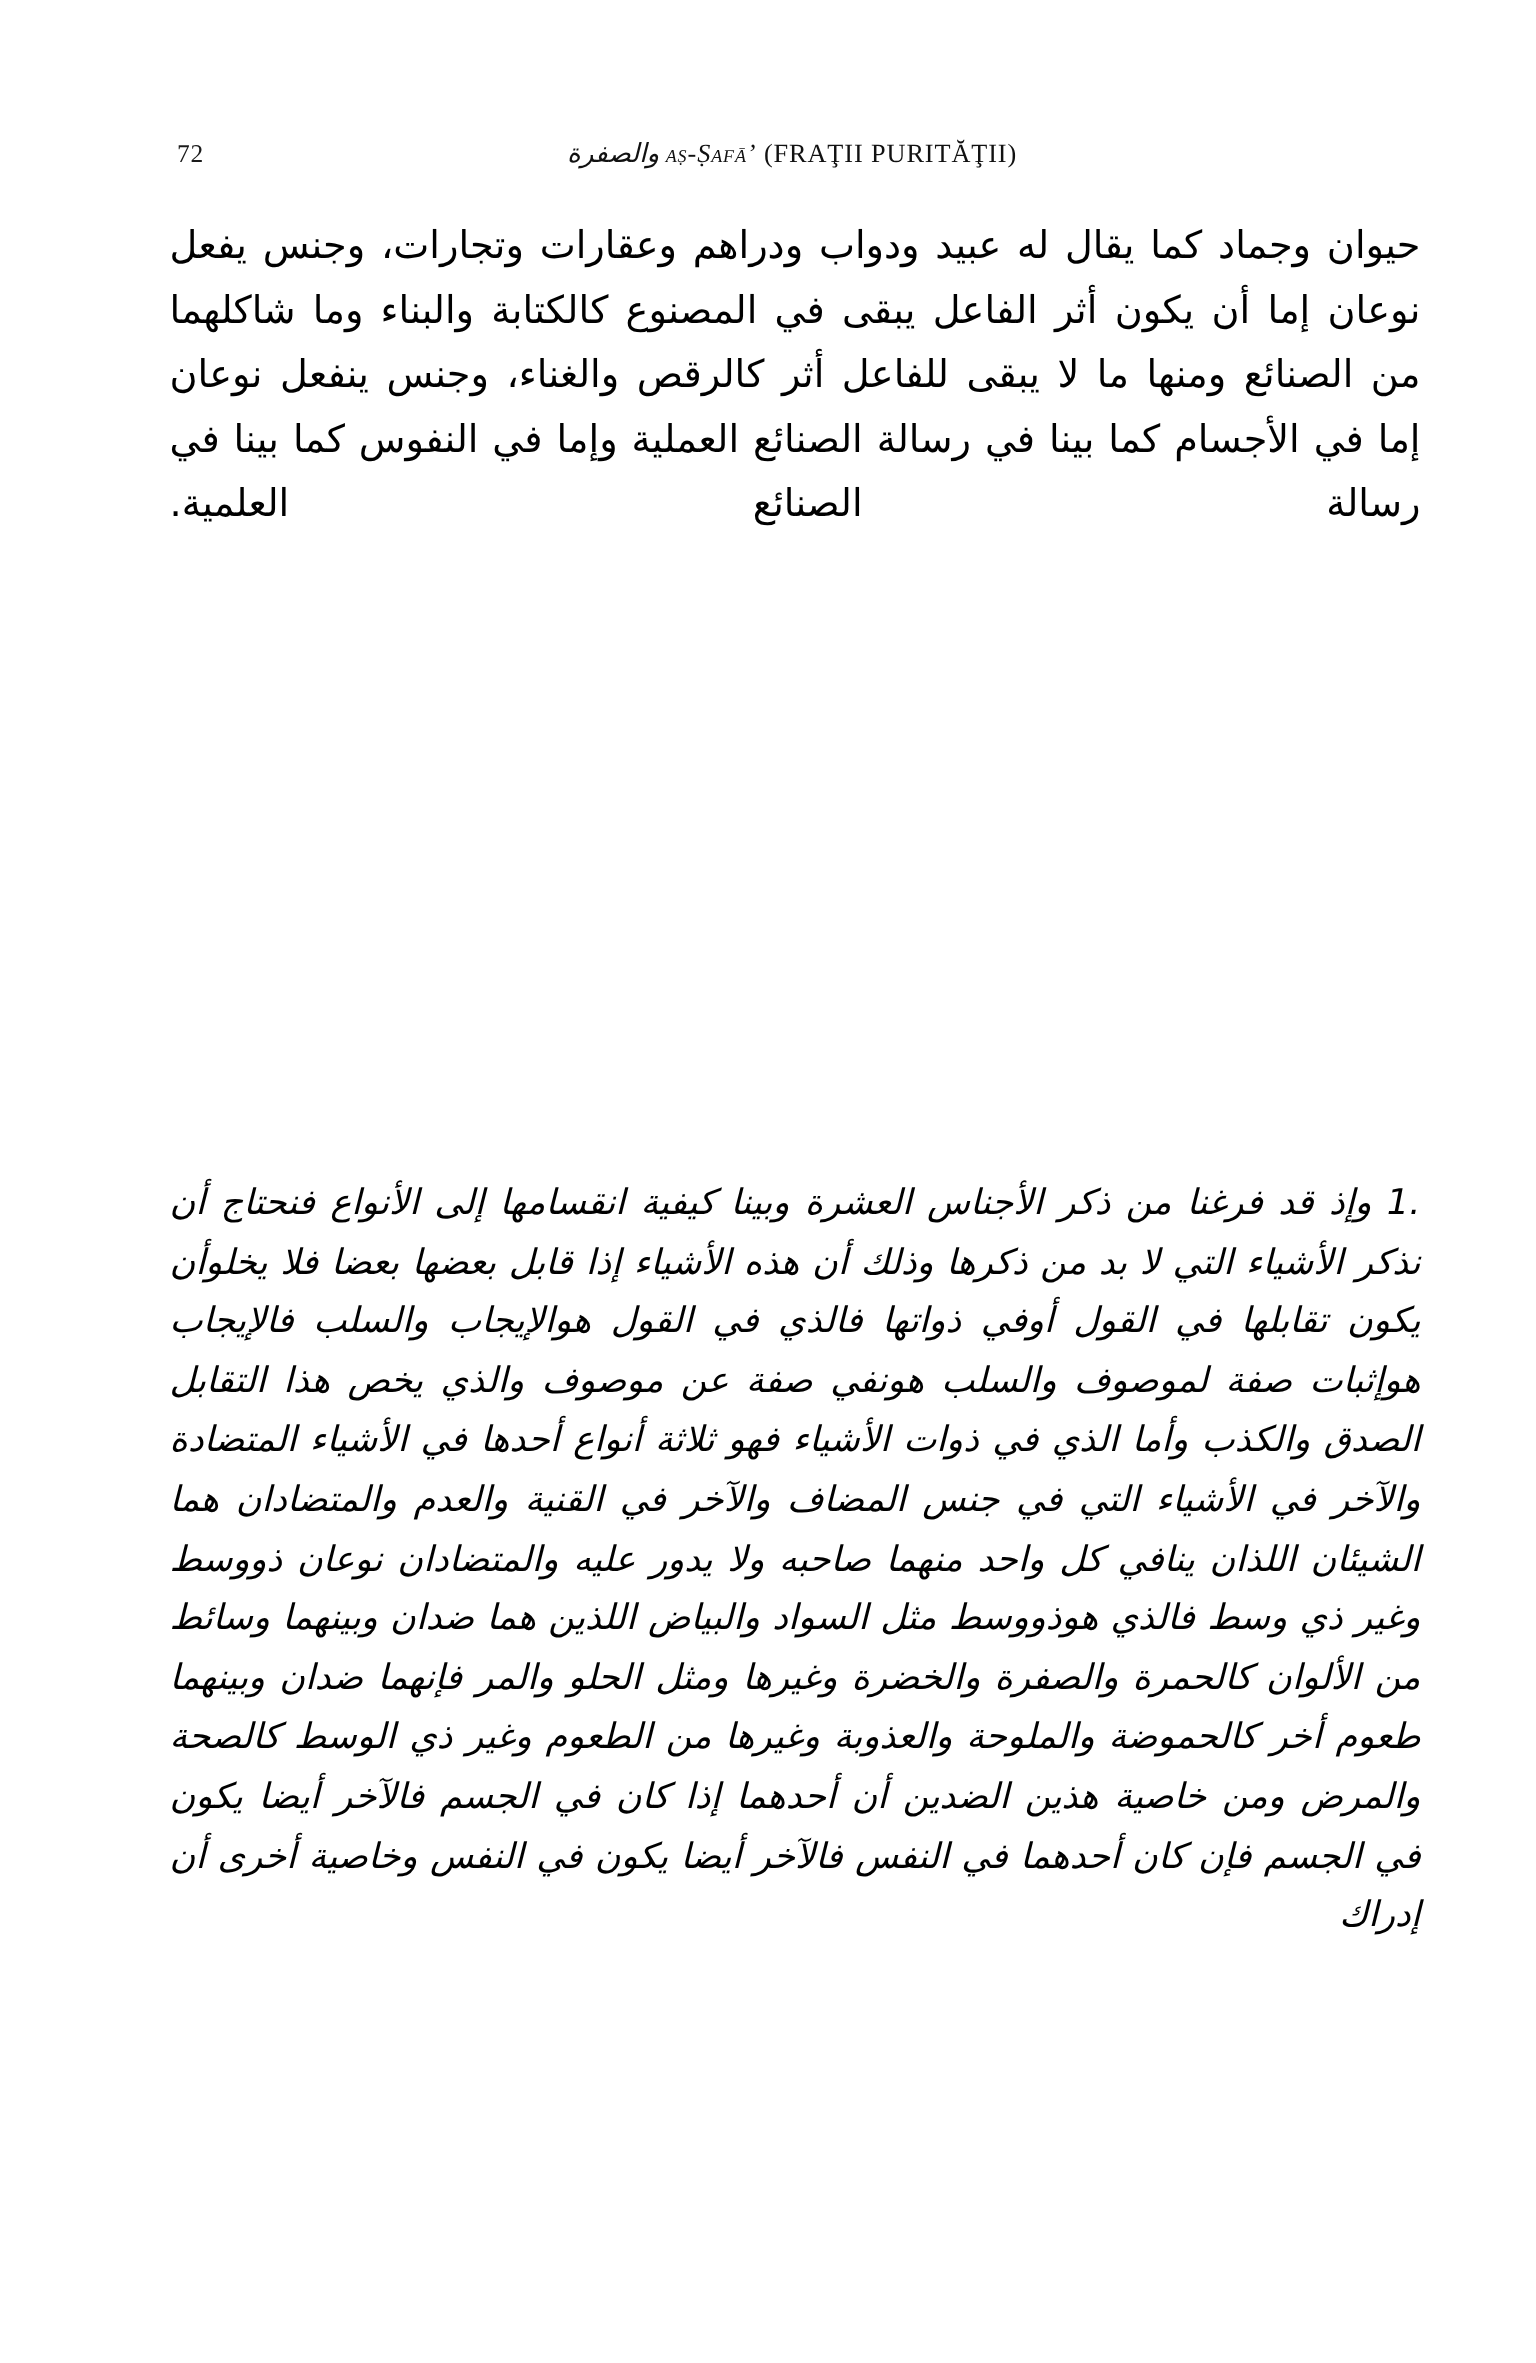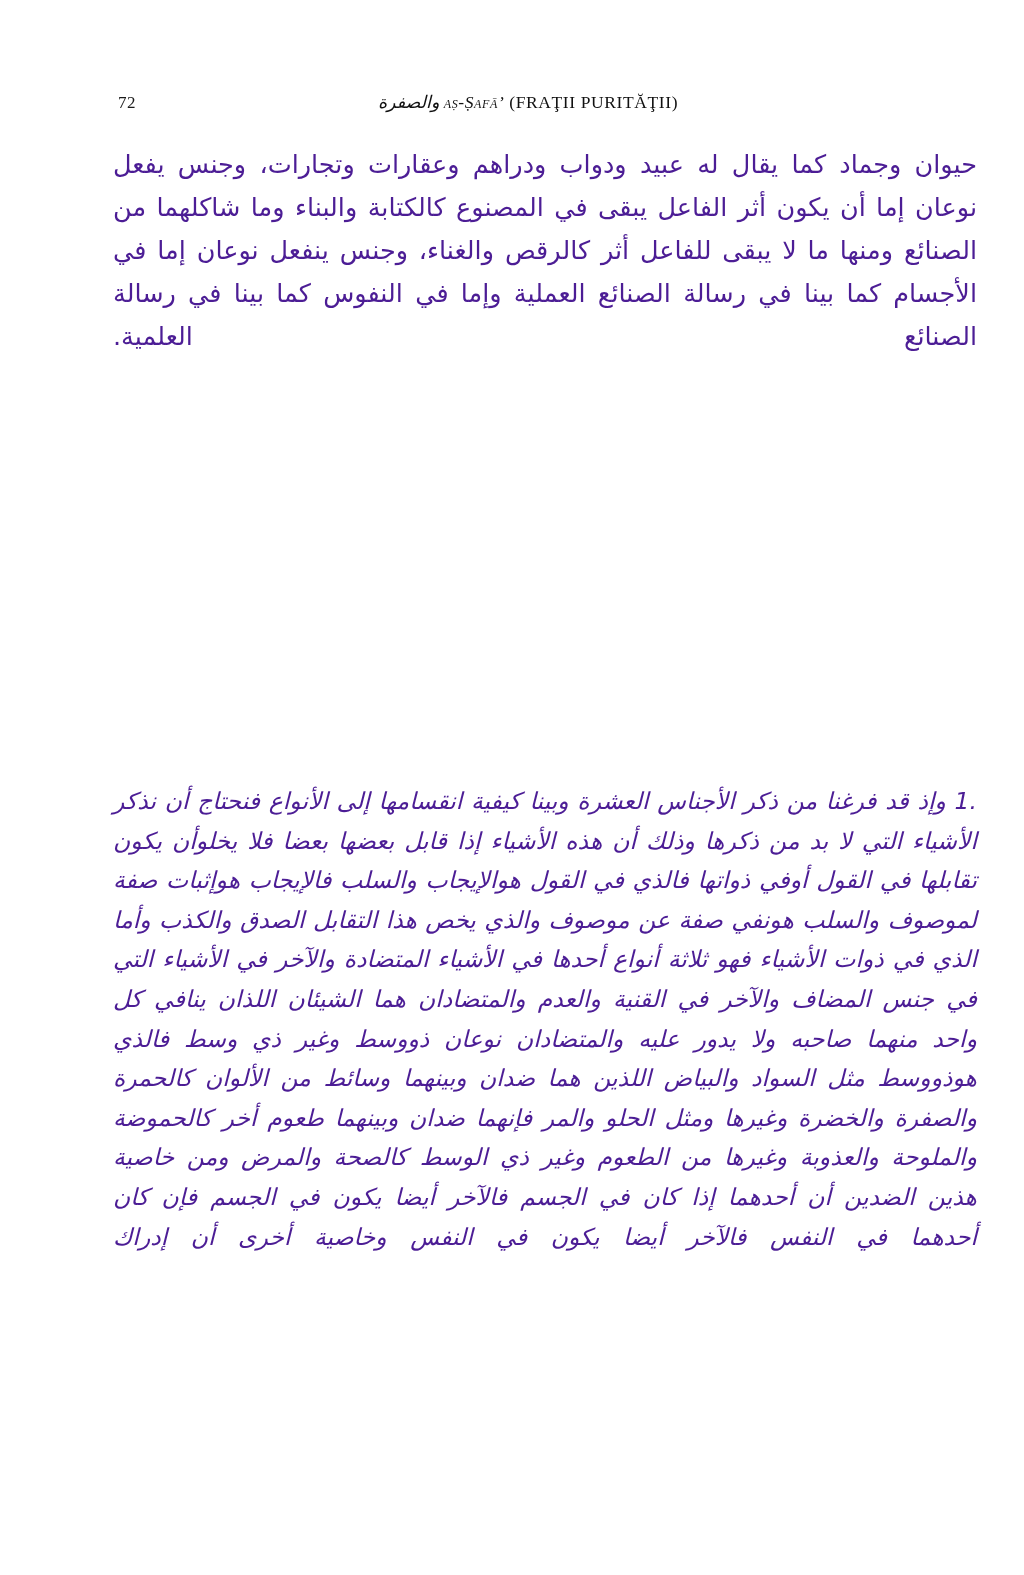--- a/index.html
+++ b/index.html
@@ -47,27 +47,27 @@
     margin-right: 34px;
   }
   .head-title .ital {
     font-style: italic;
   }
 
   
   .arabic-block {
     position: absolute;
     left: 113px;
-    right: 95px;
+    right: 125px;
     direction: rtl;
     unicode-bidi: isolate;
     text-align: justify;
     text-align-last: justify;
     font-family: "DejaVu Sans", "Liberation Sans", sans-serif;
-    color: #4c1d95;
+    color: #000000;
   }
   #block-top {
     top: 143px;
     font-size: 25.5px;
     line-height: 43px;
     letter-spacing: 0px;
     word-spacing: 1px;
   }
   #block-bottom {
     top: 782px;

